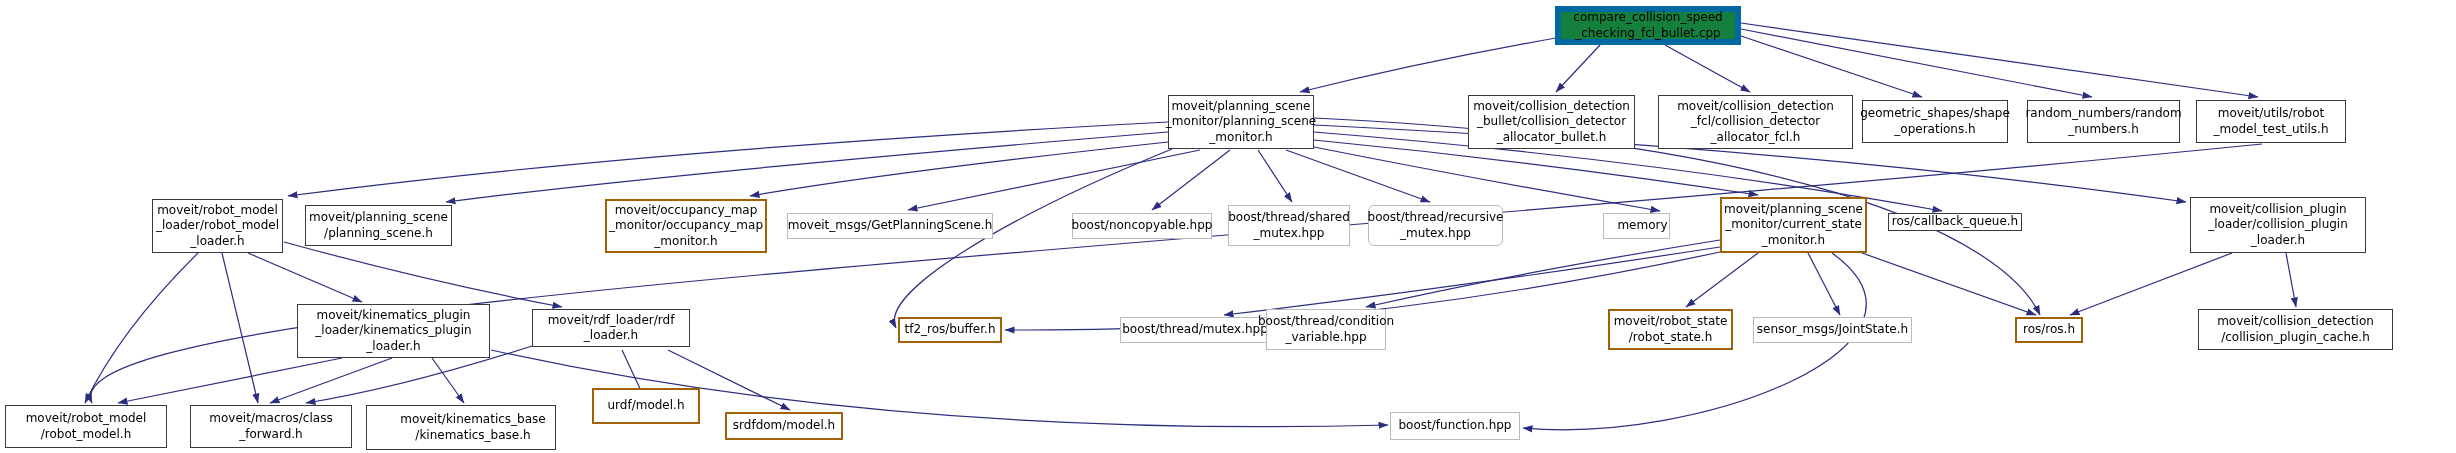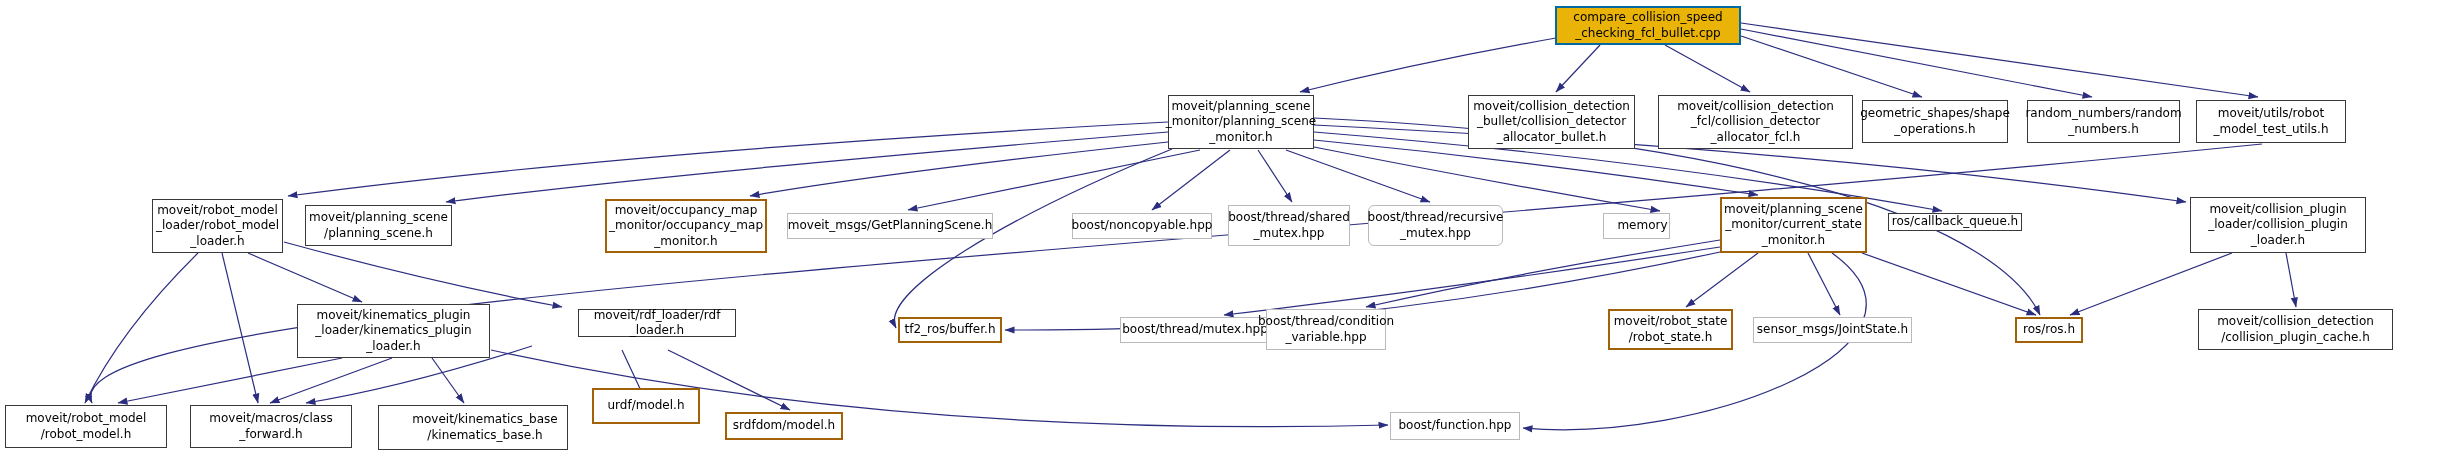--- a/index.html
+++ b/index.html
@@ -5,21 +5,21 @@
   html,body{margin:0;padding:0;background:#ffffff;}
   #canvas{position:relative;width:2456px;height:453px;background:#ffffff;overflow:hidden;
           font-family:"DejaVu Sans","Liberation Sans",sans-serif;}
   #edges{position:absolute;left:0;top:0;width:2456px;height:453px;}
   .node{position:absolute;box-sizing:border-box;display:flex;flex-direction:column;
         justify-content:center;align-items:center;text-align:center;background:#ffffff;
         font-size:12px;line-height:15.5px;color:#000;white-space:nowrap;z-index:2;}
   .node.linked{border:1px solid #38383d;}
   .node.bold{border:2px solid #a16207;}
   .node.external{border:1px solid #bababe;}
-  .node.root{background:#eab308;border:2px solid #0369a1;}
+  .node.root{background:#15803d;border:6px solid #0369a1;}
   .node[data-interactable="true"]{cursor:pointer;}
   .edge{fill:none;stroke:#2b2d7f;stroke-width:1.2;}
 </style>
 </head>
 <body>
 
 <div id="canvas" data-interactable="false">
   <svg id="edges" data-interactable="false" viewBox="0 0 2456 453" width="2456" height="453" xmlns="http://www.w3.org/2000/svg">
     <defs>
       <marker id="arr" markerWidth="11" markerHeight="9" refX="9.5" refY="4" orient="auto" markerUnits="userSpaceOnUse">
@@ -143,21 +143,21 @@
       <div class="node linked" data-interactable="true" style="left: 2190px; top: 197px; width: 176px; height: 56px;">
         <span data-interactable="false">moveit/collision_plugin</span>
         <span data-interactable="false">_loader/collision_plugin</span>
         <span data-interactable="false">_loader.h</span>
       </div>
       <div class="node linked" data-interactable="true" style="left: 297px; top: 304px; width: 193px; height: 54px;">
         <span data-interactable="false">moveit/kinematics_plugin</span>
         <span data-interactable="false">_loader/kinematics_plugin</span>
         <span data-interactable="false">_loader.h</span>
       </div>
-      <div class="node linked" data-interactable="true" style="left: 532px; top: 309px; width: 158px; height: 28px; margin-left: 46px;">
+      <div class="node linked" data-interactable="true" style="left: 532px; top: 309px; width: 158px; height: 38px;">
         <span data-interactable="false">moveit/rdf_loader/rdf</span>
         <span data-interactable="false">_loader.h</span>
       </div>
       <div class="node bold" data-interactable="true" style="left: 898px; top: 317px; width: 104px; height: 26px;">
         <span data-interactable="false">tf2_ros/buffer.h</span>
       </div>
       <div class="node external" data-interactable="false" style="left: 1120px; top: 317px; width: 150px; height: 26px;">
         <span data-interactable="false">boost/thread/mutex.hpp</span>
       </div>
       <div class="node external" data-interactable="false" style="left: 1266px; top: 309px; width: 120px; height: 41px;">
@@ -179,21 +179,21 @@
         <span data-interactable="false">/collision_plugin_cache.h</span>
       </div>
       <div class="node linked" data-interactable="true" style="left: 5px; top: 405px; width: 162px; height: 43px;">
         <span data-interactable="false">moveit/robot_model</span>
         <span data-interactable="false">/robot_model.h</span>
       </div>
       <div class="node linked" data-interactable="true" style="left: 190px; top: 405px; width: 162px; height: 43px;">
         <span data-interactable="false">moveit/macros/class</span>
         <span data-interactable="false">_forward.h</span>
       </div>
-      <div class="node linked" data-interactable="true" style="left: 378px; top: 405px; width: 190px; height: 45px; padding-left: 24px;">
+      <div class="node linked" data-interactable="true" style="left: 366px; top: 405px; width: 190px; height: 45px; padding-left: 24px;">
         <span data-interactable="false">moveit/kinematics_base</span>
         <span data-interactable="false">/kinematics_base.h</span>
       </div>
       <div class="node bold" data-interactable="true" style="left: 592px; top: 388px; width: 108px; height: 36px; align-items: center;">
         <span data-interactable="false">urdf/model.h</span>
       </div>
       <div class="node bold" data-interactable="true" style="left: 725px; top: 412px; width: 118px; height: 28px;">
         <span data-interactable="false">srdfdom/model.h</span>
       </div>
       <div class="node external" data-interactable="false" style="left: 1390px; top: 412px; width: 130px; height: 28px;">

